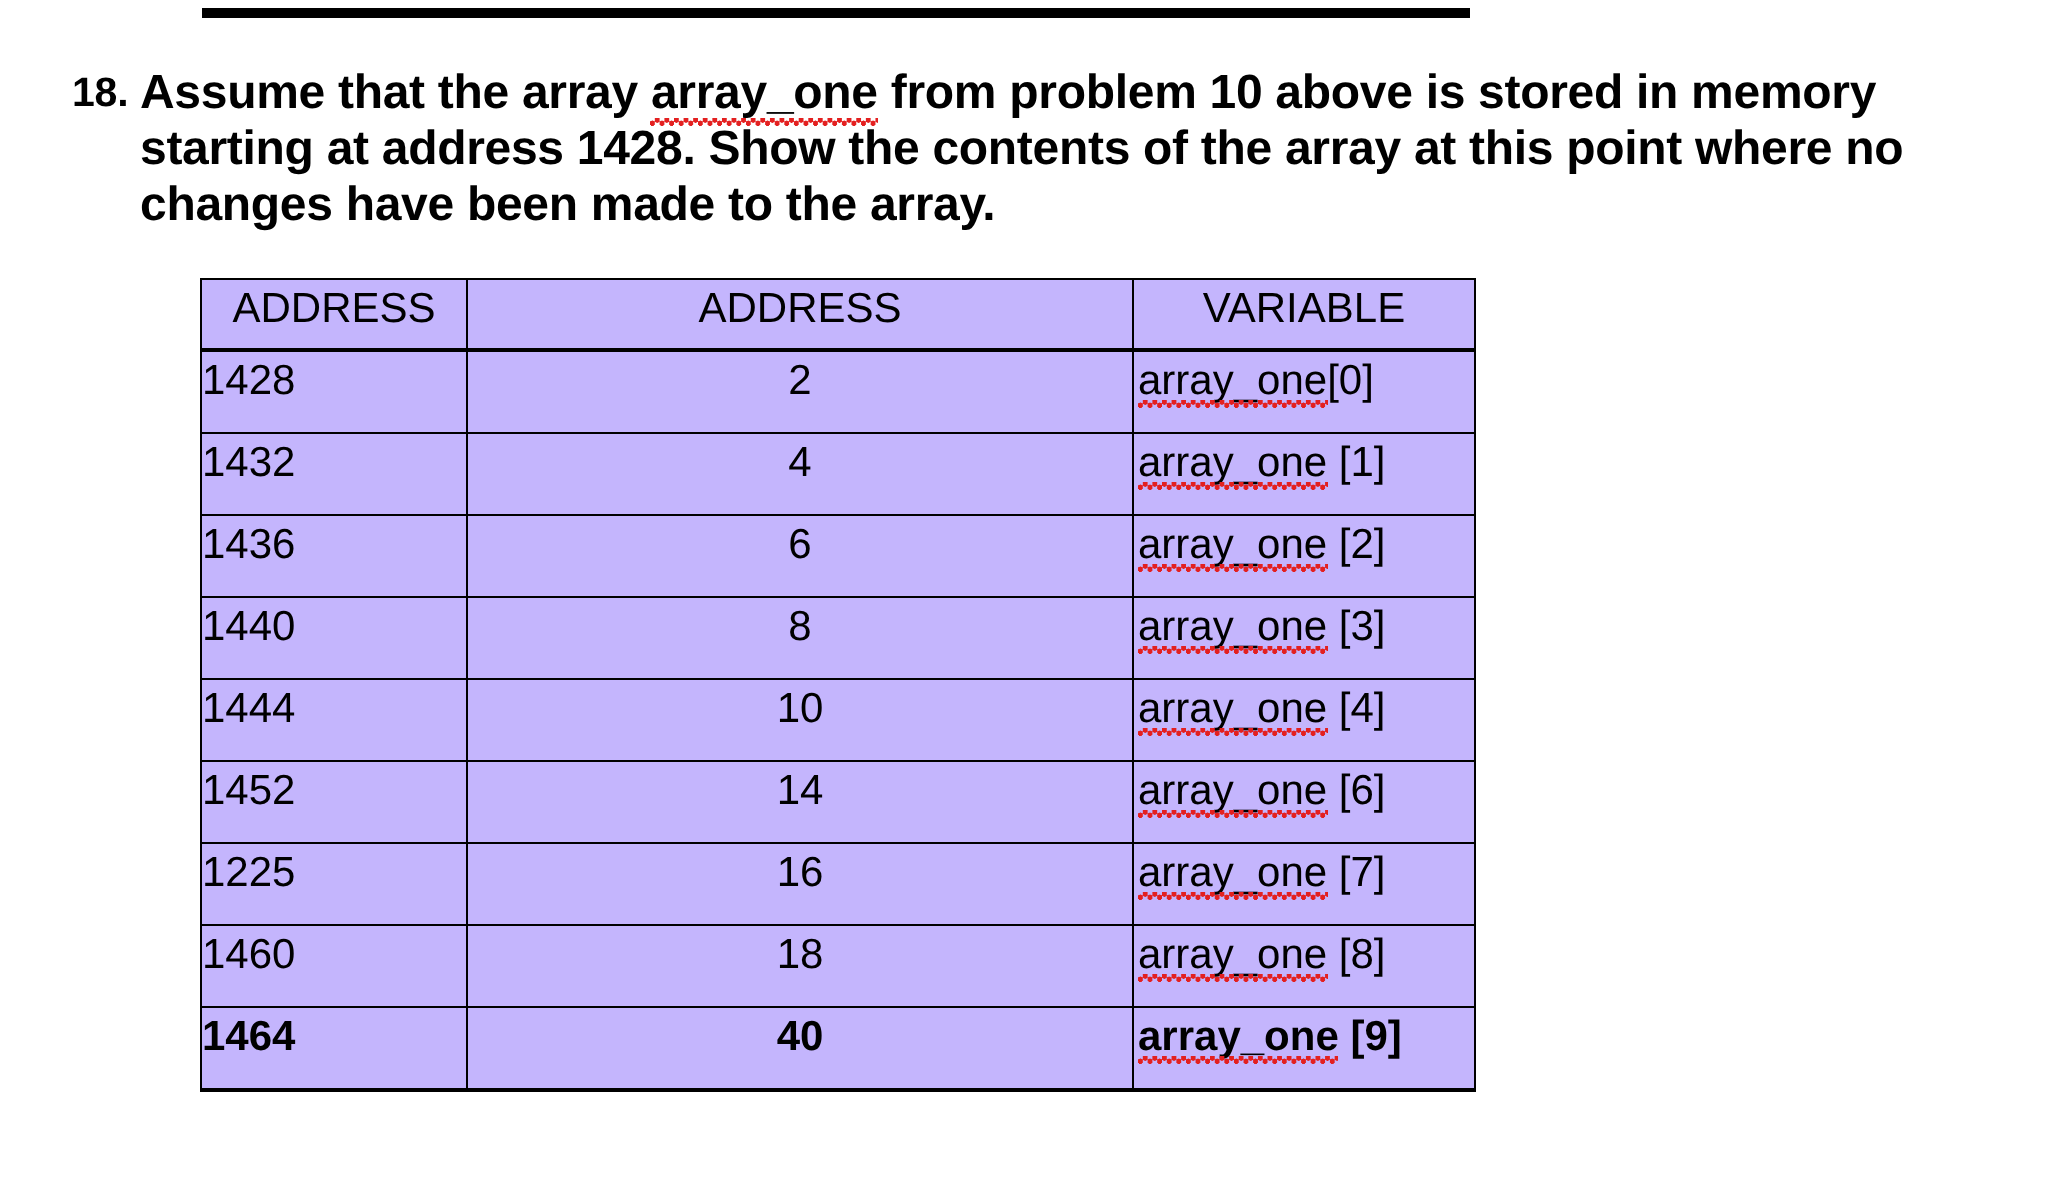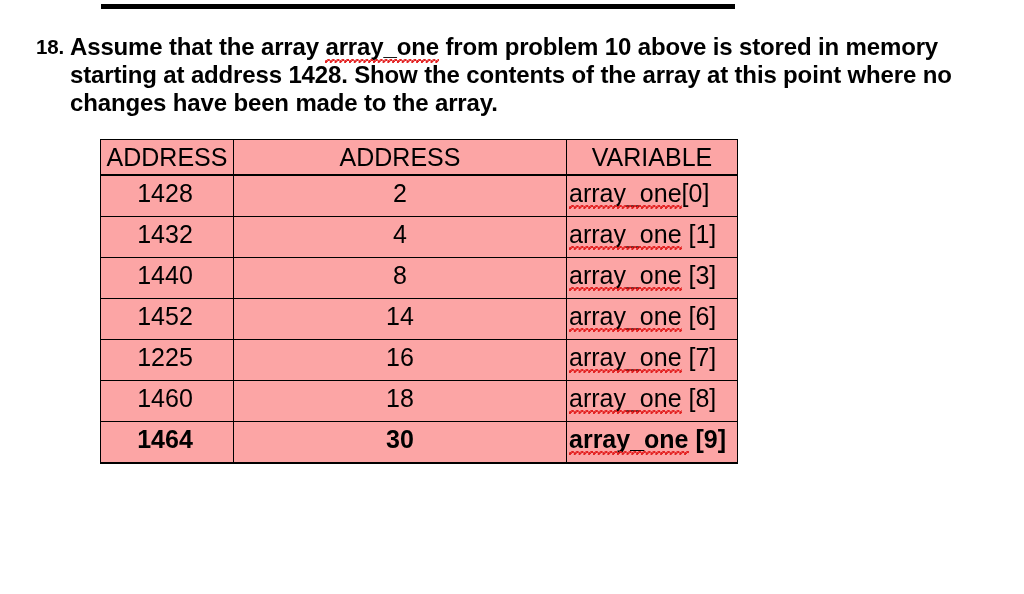--- a/index.html
+++ b/index.html
@@ -86,41 +86,41 @@
     table-layout: fixed;
     background: #ffffff;
   }
   .mem-table col.c-address { width: 133px; }
   .mem-table col.c-contents { width: 333px; }
   .mem-table col.c-variable { width: 171px; }
 
   .mem-table th,
   .mem-table td {
     border: 1.6px solid #000000;
-    font-size: 25px;
+    font-size: 21px;
     font-weight: normal;
     padding: 0;
     vertical-align: top;
-    background: #fca5a5;
+    background: #c4b5fd;
   }
 
   .mem-table thead th {
     height: 31px;
     text-align: center;
     padding-top: 3px;
     border-bottom-width: 2.4px;
   }
 
   .mem-table tbody td {
     height: 37px;
     padding-top: 3px;
   }
 
   td.cell-address {
-    text-align: center;
+    text-align: left;
     padding-right: 4px;
   }
   td.cell-contents {
     text-align: center;
   }
   td.cell-variable {
     text-align: left;
     padding-left: 2px;
     white-space: nowrap;
   }
@@ -160,38 +160,48 @@
         <td class="cell-address">1428</td>
         <td class="cell-contents">2</td>
         <td class="cell-variable"><span class="squiggle thin">array_one</span><span>[0]</span></td>
       </tr>
       <tr>
         <td class="cell-address">1432</td>
         <td class="cell-contents">4</td>
         <td class="cell-variable"><span class="squiggle thin">array_one</span><span> [1]</span></td>
       </tr>
       <tr>
+        <td class="cell-address">1436</td>
+        <td class="cell-contents">6</td>
+        <td class="cell-variable"><span class="squiggle thin">array_one</span><span> [2]</span></td>
+      </tr>
+      <tr>
         <td class="cell-address">1440</td>
         <td class="cell-contents">8</td>
         <td class="cell-variable"><span class="squiggle thin">array_one</span><span> [3]</span></td>
       </tr>
       <tr>
+        <td class="cell-address">1444</td>
+        <td class="cell-contents">10</td>
+        <td class="cell-variable"><span class="squiggle thin">array_one</span><span> [4]</span></td>
+      </tr>
+      <tr>
         <td class="cell-address">1452</td>
         <td class="cell-contents">14</td>
         <td class="cell-variable"><span class="squiggle thin">array_one</span><span> [6]</span></td>
       </tr>
       <tr>
         <td class="cell-address">1225</td>
         <td class="cell-contents">16</td>
         <td class="cell-variable"><span class="squiggle thin">array_one</span><span> [7]</span></td>
       </tr>
       <tr>
         <td class="cell-address">1460</td>
         <td class="cell-contents">18</td>
         <td class="cell-variable"><span class="squiggle thin">array_one</span><span> [8]</span></td>
       </tr>
       <tr>
         <td class="cell-address">1464</td>
-        <td class="cell-contents">30</td>
+        <td class="cell-contents">40</td>
         <td class="cell-variable"><span class="squiggle thin">array_one</span><span> [9]</span></td>
       </tr>
     </tbody>
 </table>
 
 </body></html>

